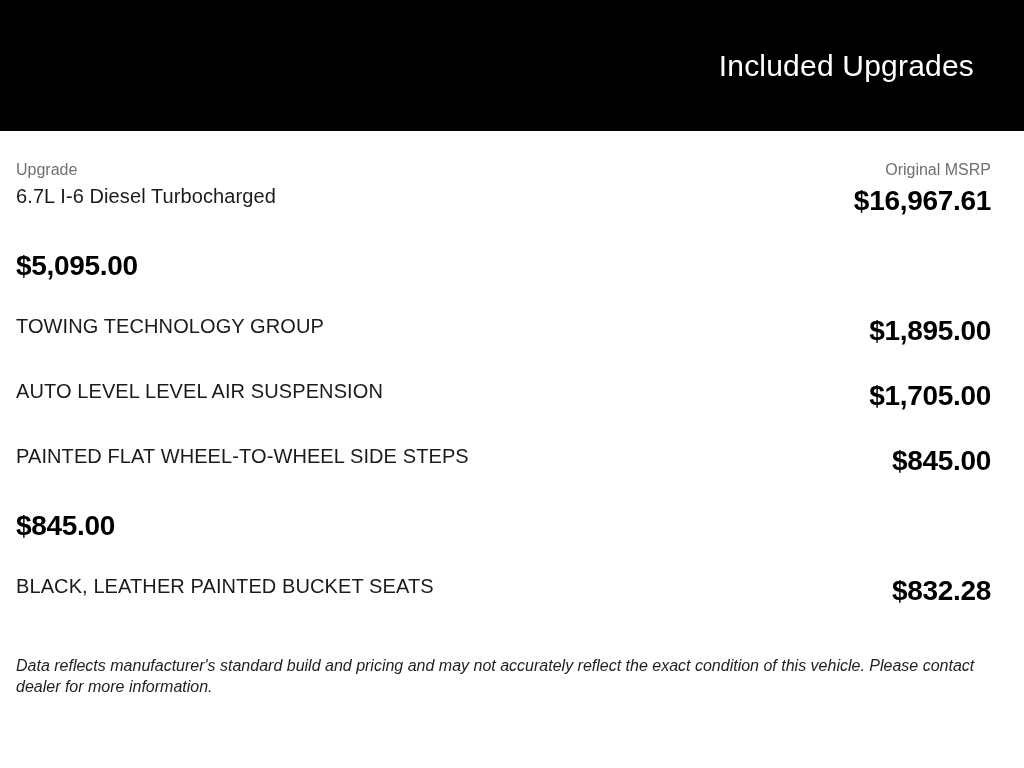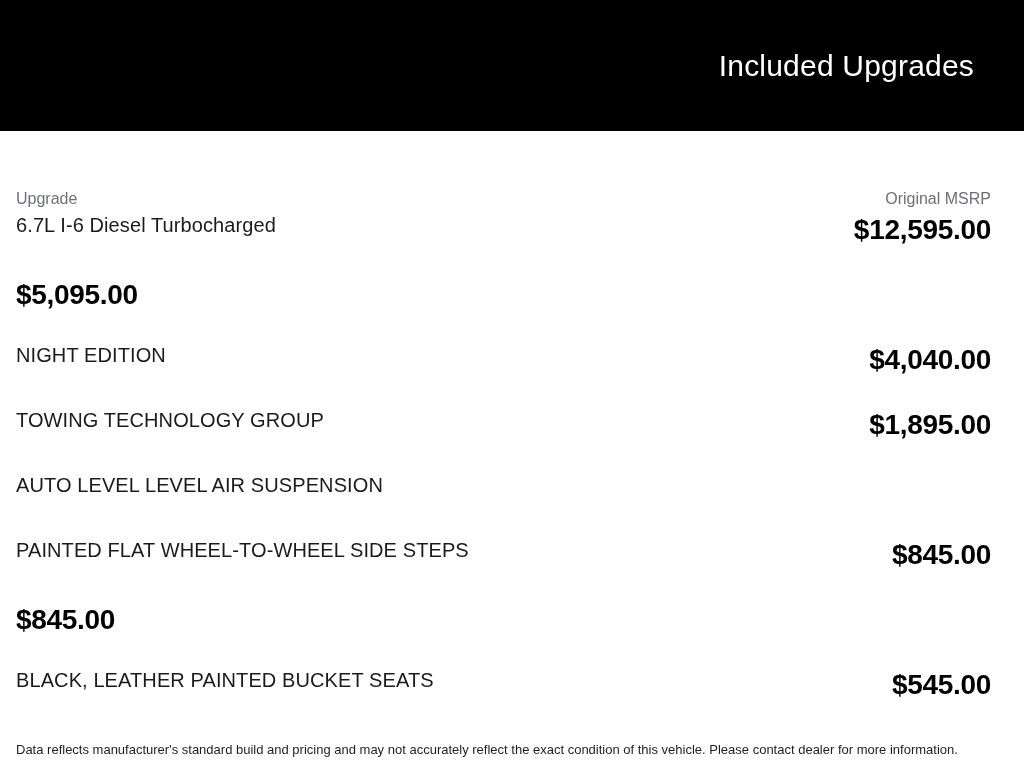--- a/index.html
+++ b/index.html
@@ -1,15 +1,15 @@
 <!DOCTYPE html>
 <html><head>
 <meta charset="utf-8">
 <style>
-  * { margin: 0; padding: 0; box-sizing: border-box; gap: 29px; }
+  * { margin: 0; padding: 0; box-sizing: border-box; }
   html, body {
     width: 1024px;
     height: 768px;
     background: #ffffff;
     font-family: "Liberation Sans", sans-serif;
     overflow: hidden;
   }
   .page {
     width: 1024px;
     height: 768px;
@@ -58,23 +58,24 @@
     font-weight: 400;
     letter-spacing: 0.1px;
   }
   .upgrade-msrp {
     color: #000000;
     font-size: 28px;
     font-weight: 700;
     letter-spacing: -0.3px;
   }
   .disclaimer {
-    margin-top: 8px;
+    margin-top: 16px;
     color: #1f1f1f;
-    font-size: 13px;
+    font-size: 16px;
+    font-style: italic;
     line-height: 1.3;
   }
 </style>
 </head>
 <body>
 
 <div class="page">
 
   <div class="hero">
     <div class="hero-title">Included Upgrades</div>
@@ -82,52 +83,49 @@
 
   <div class="content">
 
     <div class="col-headers">
       <div class="col-header">Upgrade</div>
       <div class="col-header">Original MSRP</div>
     </div>
 
     <div class="upgrade-row">
       <div class="upgrade-name">6.7L I-6 Diesel Turbocharged</div>
-      <div class="upgrade-msrp">$12,595.00</div>
+      <div class="upgrade-msrp">$16,967.61</div>
     </div>
 
     <div class="upgrade-row">
       <div class="upgrade-msrp">$5,095.00</div>
     </div>
 
-    <div class="upgrade-row">
-      <div class="upgrade-name">NIGHT EDITION</div>
-      <div class="upgrade-msrp">$4,040.00</div>
-    </div>
 
     <div class="upgrade-row">
       <div class="upgrade-name">TOWING TECHNOLOGY GROUP</div>
       <div class="upgrade-msrp">$1,895.00</div>
     </div>
 
     <div class="upgrade-row">
       <div class="upgrade-name">AUTO LEVEL LEVEL AIR SUSPENSION</div>
+      <div class="upgrade-msrp">$1,705.00</div>
     </div>
 
     <div class="upgrade-row">
       <div class="upgrade-name">PAINTED FLAT WHEEL-TO-WHEEL SIDE STEPS</div>
       <div class="upgrade-msrp">$845.00</div>
     </div>
 
     <div class="upgrade-row">
       <div class="upgrade-msrp">$845.00</div>
     </div>
 
     <div class="upgrade-row">
       <div class="upgrade-name">BLACK, LEATHER PAINTED BUCKET SEATS</div>
-      <div class="upgrade-msrp">$545.00</div>
+      <div class="upgrade-msrp">$832.28</div>
     </div>
 
     <div class="disclaimer">Data reflects manufacturer's standard build and pricing and may not accurately reflect the exact condition of this vehicle. Please contact dealer for more information.</div>
 
   </div>
 
 </div>
 
 </body></html>

